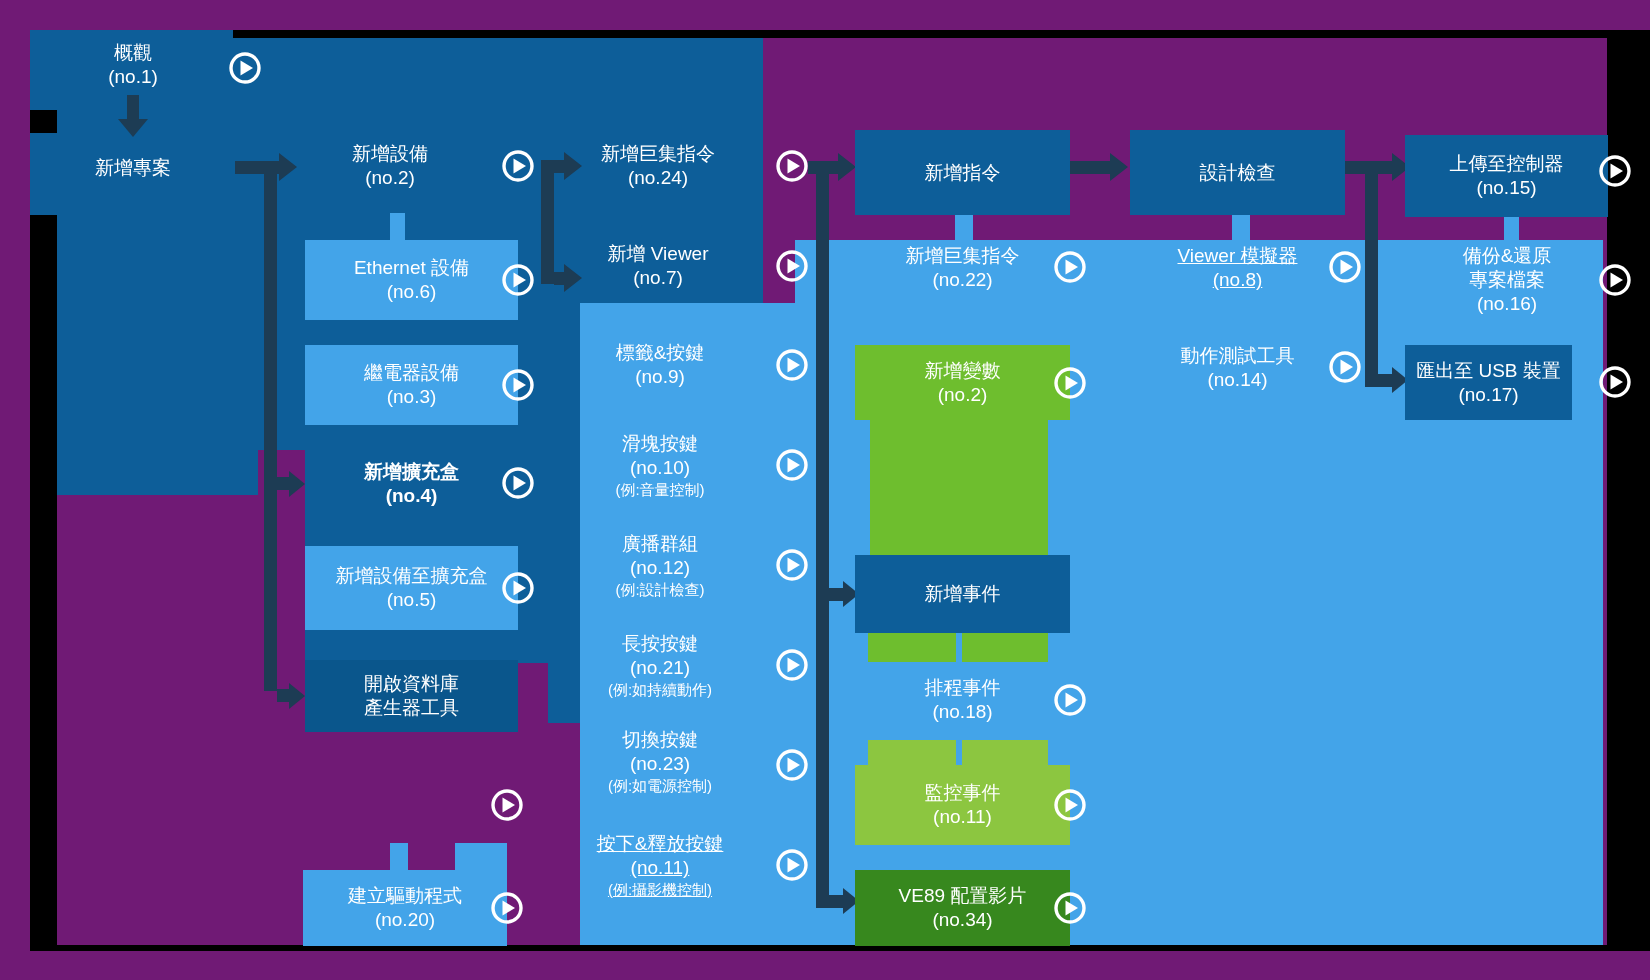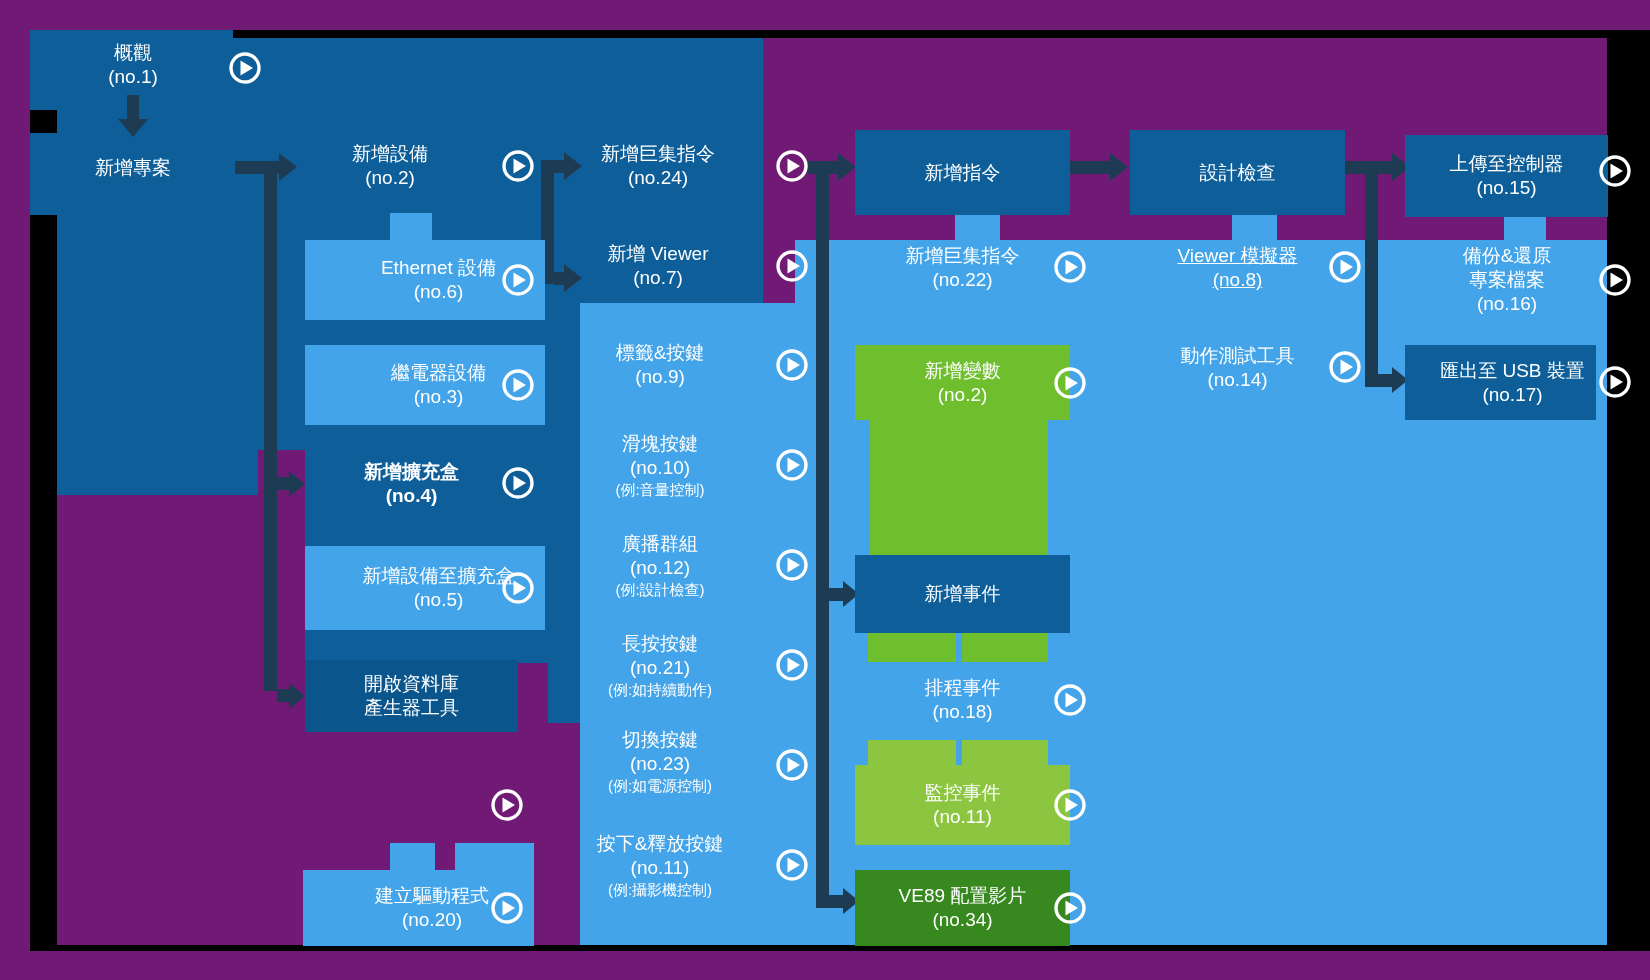--- a/index.html
+++ b/index.html
@@ -1,21 +1,21 @@
 <!DOCTYPE html>
 <html><head>
 <meta charset="utf-8">
 <style>
   html,body{margin:0;padding:0;background:#ffffff;}
   #canvas{position:relative;width:1650px;height:980px;background:#701a75;overflow:hidden;
           font-family:"Liberation Sans","DejaVu Sans",sans-serif;}
   .shape{position:absolute;}
   .c-dark  {background:#0d5e99;}
   .c-dark2 {background:#0a568c;}
-  .c-light {background:#43a4e9;padding-left:27px;}
+  .c-light {background:#43a4e9;}
   .c-green {background:#6ebe2e;}
   .c-greenl{background:#8cc640;}
   .c-greend{background:#37881e;}
   .c-black {background:#000000;}
   .conn{position:absolute;background:#1d3c54;}
   .tri{position:absolute;width:0;height:0;}
   .node{position:absolute;display:flex;flex-direction:column;justify-content:center;
         align-items:center;color:#ffffff;text-align:center;}
   .node .line{font-size:19px;line-height:24px;white-space:nowrap;}
   .node .line.small{font-size:15px;line-height:20px;}
@@ -138,21 +138,21 @@
     <div class="node" style="left: 560px; top: 630px; width: 200px; height: 72px;">
       <div class="line">長按按鍵</div>
       <div class="line">(no.21)</div>
       <div class="line small">(例:如持續動作)</div>
     </div>
     <div class="node" style="left: 560px; top: 726px; width: 200px; height: 72px;">
       <div class="line">切換按鍵</div>
       <div class="line">(no.23)</div>
       <div class="line small">(例:如電源控制)</div>
     </div>
-    <div class="node" style="left: 560px; top: 830px; width: 200px; height: 72px;">
+    <div class="node" style="left: 560px; top: 830px; width: 200px; height: 72px; text-decoration: underline;">
       <div class="line">按下&amp;釋放按鍵</div>
       <div class="line">(no.11)</div>
       <div class="line small">(例:攝影機控制)</div>
     </div>
     <div class="node c-dark" style="left: 855px; top: 130px; width: 215px; height: 85px;">
       <div class="line">新增指令</div>
     </div>
     <div class="node" style="left: 860px; top: 244px; width: 205px; height: 48px;">
       <div class="line">新增巨集指令</div>
       <div class="line">(no.22)</div>
@@ -189,21 +189,21 @@
     </div>
     <div class="node c-dark" style="left: 1405px; top: 135px; width: 203px; height: 82px;">
       <div class="line">上傳至控制器</div>
       <div class="line">(no.15)</div>
     </div>
     <div class="node" style="left: 1407px; top: 244px; width: 200px; height: 72px;">
       <div class="line">備份&amp;還原</div>
       <div class="line">專案檔案</div>
       <div class="line">(no.16)</div>
     </div>
-    <div class="node c-dark" style="left: 1405px; top: 345px; width: 167px; height: 75px; padding-left: 24px;">
+    <div class="node c-dark" style="left: 1405px; top: 345px; width: 167px; height: 75px;">
       <div class="line">匯出至 USB 裝置</div>
       <div class="line">(no.17)</div>
     </div>
     <div class="play" style="left: 226px; top: 49px;">
       <svg width="38" height="38" viewBox="0 0 38 38">
         <circle cx="19" cy="19" r="14" fill="none" stroke="#ffffff" stroke-width="3.4"></circle>
         <path d="M14.5 11.5 L27 19 L14.5 26.5 Z" fill="#ffffff"></path>
       </svg>
     </div>
     <div class="play" style="left: 499px; top: 147px;">

